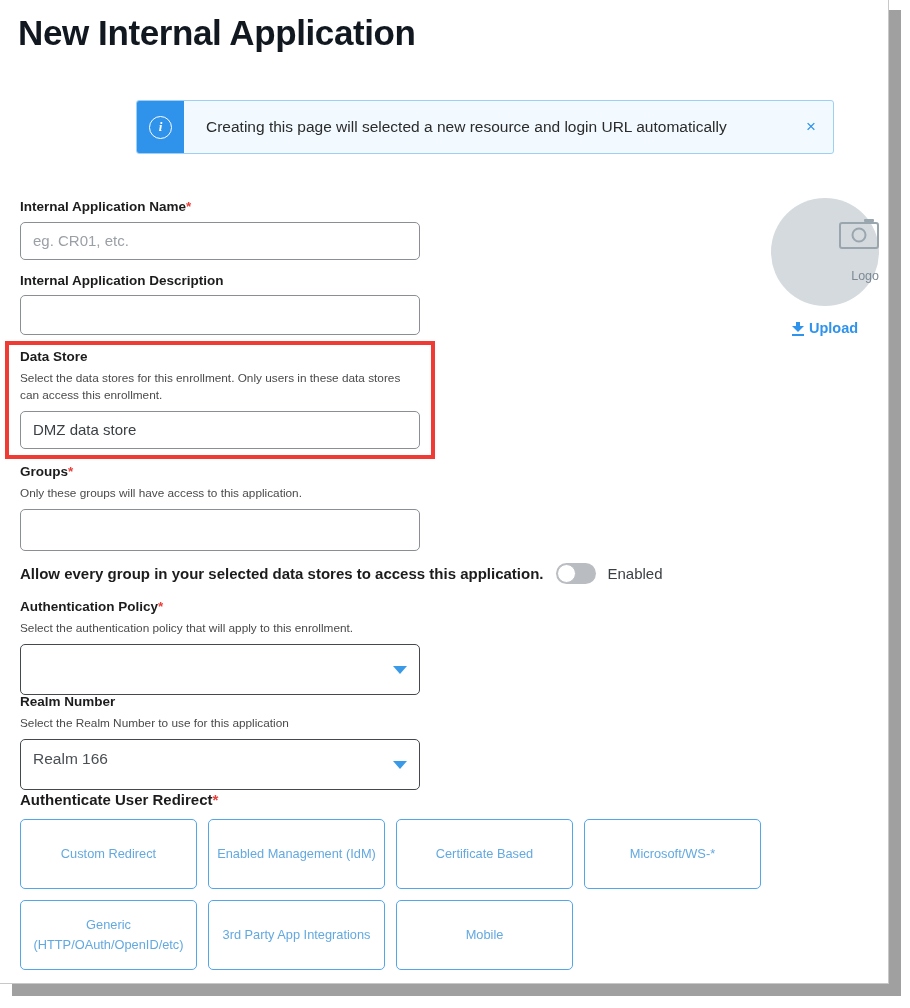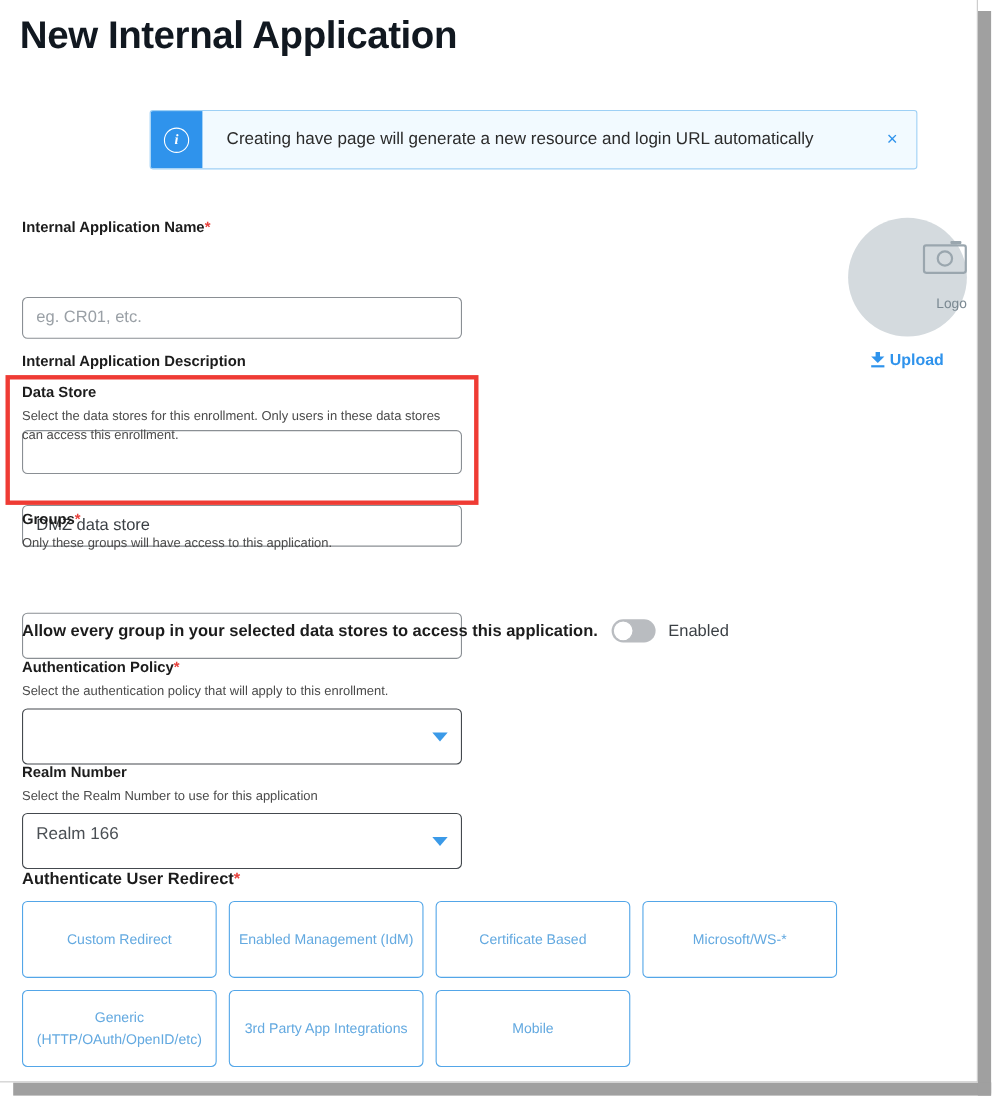--- a/index.html
+++ b/index.html
@@ -169,21 +169,20 @@
     height: 38px;
     box-sizing: border-box;
     border: 1px solid #8a8f94;
     border-radius: 5px;
     background: #ffffff;
     padding: 0 12px;
     font-size: 15px;
     color: #3a3f44;
     font-family: "Liberation Sans", sans-serif;
     outline: none;
-    margin-top: 48px;
   }
   .txt-input::placeholder { color: #9aa0a6; }
   .txt-input.tall { height: 40px; }
 
   .field-block { margin-bottom: 12px; }
 
   
   .highlight-box {
     position: absolute;
     left: 5px;
@@ -338,21 +337,21 @@
     font-size: 12.5px;
     color: #7c8a93;
   }
   .upload-link {
     margin-top: 14px;
     font-size: 14.5px;
     font-weight: bold;
     color: #2f93ec;
     cursor: pointer;
     display: flex;
-    align-items: flex-start;
+    align-items: flex-end;
     justify-content: center;
     gap: 5px;
   }
   .dl-icon { display: inline-block; width: 12px; height: 14px; position: relative; }
   .dl-icon::before {
     content: "";
     position: absolute; left: 4px; top: 0;
     width: 4px; height: 5px; background: #2f93ec;
   }
   .dl-icon::after {
@@ -414,21 +413,21 @@
 
   <div class="window">
     <div class="content">
 
       <div class="page-title">New Internal Application</div>
 
       <div class="banner">
         <div class="banner-iconwrap">
           <div class="info-circle">i</div>
         </div>
-        <div class="banner-text">Creating have page will generate a new resource and login URL automatically</div>
+        <div class="banner-text">Creating this page will selected a new resource and login URL automatically</div>
         <button class="banner-close">×</button>
       </div>
 
       <div class="logo-wrap">
         <div class="logo-circle">
           <div class="cam"></div>
           <div class="logo-text">Logo</div>
         </div>
         <div class="upload-link">
           <span class="dl-icon">

